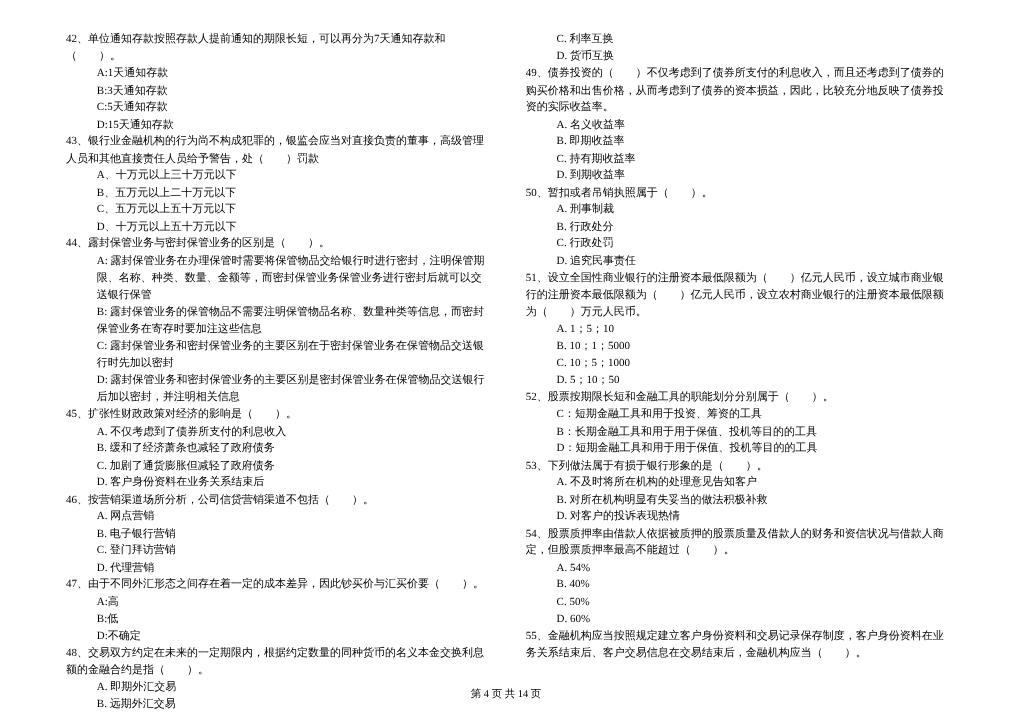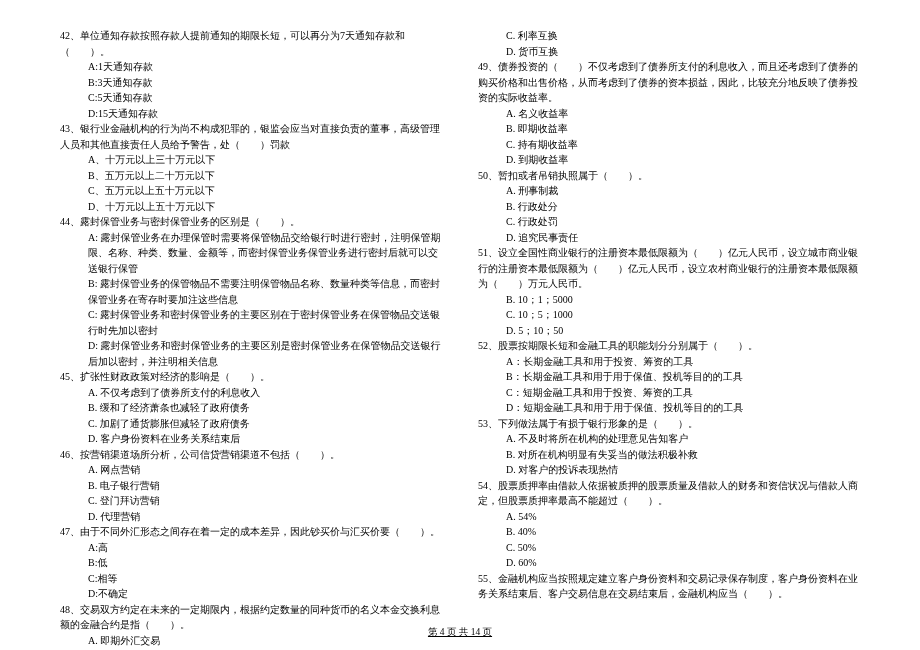--- a/index.html
+++ b/index.html
@@ -24,21 +24,20 @@
   }
   .q-stem { text-indent: 0; }
   .opt { padding-left: 28px; }
   .footer {
     position: absolute;
     bottom: 10px;
     left: 0;
     width: 100%;
     text-align: center;
     font-size: 9.5px;
-    text-decoration: underline;
   }
 </style>
 </head>
 <body>
 
 <div class="page">
 
   <div class="col">
     <div class="q-stem">42、单位通知存款按照存款人提前通知的期限长短，可以再分为7天通知存款和（　　）。</div>
     <div class="opt">A:1天通知存款</div>
@@ -66,21 +65,20 @@
 
     <div class="q-stem">46、按营销渠道场所分析，公司信贷营销渠道不包括（　　）。</div>
     <div class="opt">A. 网点营销</div>
     <div class="opt">B. 电子银行营销</div>
     <div class="opt">C. 登门拜访营销</div>
     <div class="opt">D. 代理营销</div>
 
     <div class="q-stem">47、由于不同外汇形态之间存在着一定的成本差异，因此钞买价与汇买价要（　　）。</div>
     <div class="opt">A:高</div>
     <div class="opt">B:低</div>
-    <div class="opt">C:相等</div>
     <div class="opt">D:不确定</div>
 
     <div class="q-stem">48、交易双方约定在未来的一定期限内，根据约定数量的同种货币的名义本金交换利息额的金融合约是指（　　）。</div>
     <div class="opt">A. 即期外汇交易</div>
     <div class="opt">B. 远期外汇交易</div>
   </div>
 
   <div class="col">
     <div class="opt">C. 利率互换</div>
     <div class="opt">D. 货币互换</div>
@@ -91,28 +89,28 @@
     <div class="opt">C. 持有期收益率</div>
     <div class="opt">D. 到期收益率</div>
 
     <div class="q-stem">50、暂扣或者吊销执照属于（　　）。</div>
     <div class="opt">A. 刑事制裁</div>
     <div class="opt">B. 行政处分</div>
     <div class="opt">C. 行政处罚</div>
     <div class="opt">D. 追究民事责任</div>
 
     <div class="q-stem">51、设立全国性商业银行的注册资本最低限额为（　　）亿元人民币，设立城市商业银行的注册资本最低限额为（　　）亿元人民币，设立农村商业银行的注册资本最低限额为（　　）万元人民币。</div>
+    <div class="opt">A. 1；5；10</div>
     <div class="opt">B. 10；1；5000</div>
     <div class="opt">C. 10；5；1000</div>
     <div class="opt">D. 5；10；50</div>
 
     <div class="q-stem">52、股票按期限长短和金融工具的职能划分分别属于（　　）。</div>
-    <div class="opt">A：长期金融工具和用于投资、筹资的工具</div>
+    <div class="opt">C：短期金融工具和用于投资、筹资的工具</div>
     <div class="opt">B：长期金融工具和用于用于保值、投机等目的的工具</div>
-    <div class="opt">C：短期金融工具和用于投资、筹资的工具</div>
     <div class="opt">D：短期金融工具和用于用于保值、投机等目的的工具</div>
 
     <div class="q-stem">53、下列做法属于有损于银行形象的是（　　）。</div>
     <div class="opt">A. 不及时将所在机构的处理意见告知客户</div>
     <div class="opt">B. 对所在机构明显有失妥当的做法积极补救</div>
     <div class="opt">D. 对客户的投诉表现热情</div>
 
     <div class="q-stem">54、股票质押率由借款人依据被质押的股票质量及借款人的财务和资信状况与借款人商定，但股票质押率最高不能超过（　　）。</div>
     <div class="opt">A. 54%</div>
     <div class="opt">B. 40%</div>

